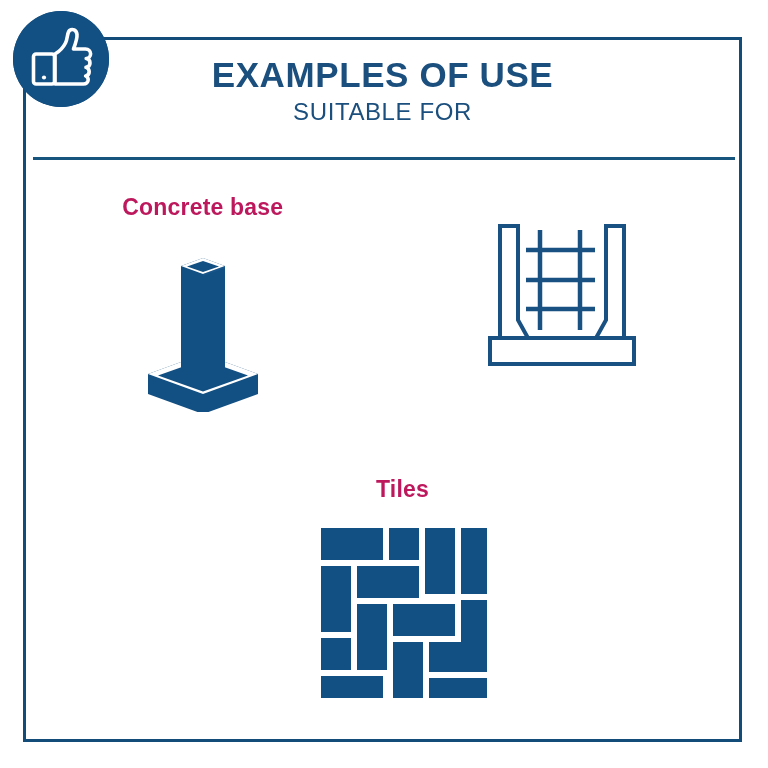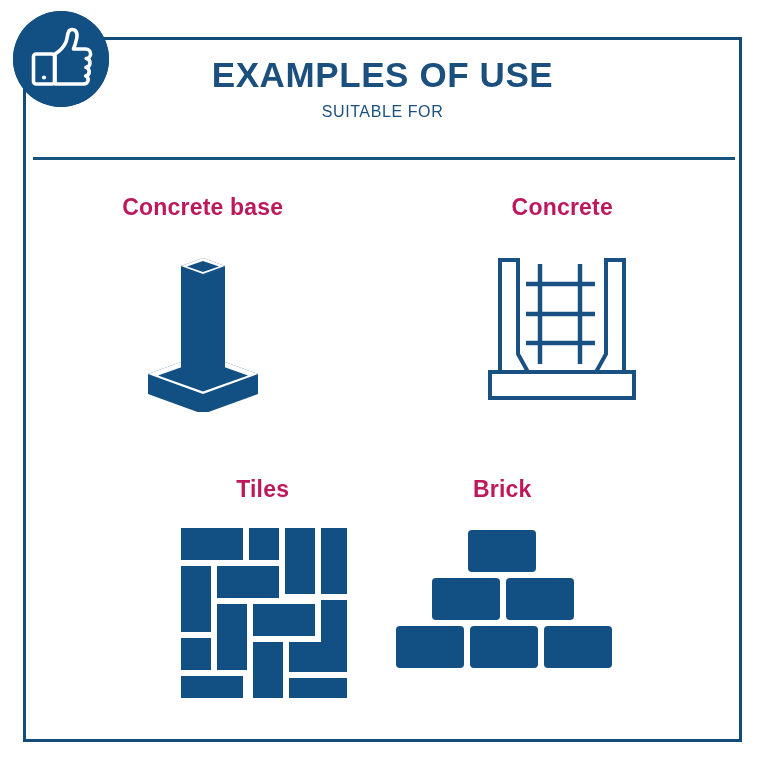--- a/index.html
+++ b/index.html
@@ -55,21 +55,21 @@
   .title {
     color: #1b4f7e;
     font-size: 35px;
     font-weight: bold;
     letter-spacing: 0.6px;
     line-height: 40px;
     margin: 0;
   }
   .subtitle {
     color: #1b4f7e;
-    font-size: 16px;
+    font-size: 24px;
     font-weight: normal;
     letter-spacing: 0.6px;
     line-height: 30px;
     margin: 2px 0 0 0;
   }
   .divider {
     position: absolute;
     left: 33px;
     top: 157px;
     width: 702px;
@@ -87,20 +87,21 @@
     display: flex;
   }
   .row2 {
     position: absolute;
     left: 23px;
     top: 472px;
     width: 719px;
     height: 250px;
     display: flex;
     justify-content: center;
+    padding-left: 20px;
   }
   .cell {
     flex: 1 1 0;
     display: flex;
     flex-direction: column;
     align-items: center;
   }
   .row2 .cell { flex: 0 0 33.333%; }
   .cell-label {
     color: #be185d;
@@ -166,21 +167,20 @@
           <polygon points="43,24 65,16 87,24 87,140 65,148 43,140" fill="#124f82"></polygon>
           <polygon points="43,24 65,16 87,24 65,32" fill="#ffffff"></polygon>
           <polygon points="49,24.5 65,19 81,24.5 65,30" fill="#124f82"></polygon>
           <polygon points="65,32 87,24 87,26 65,34" fill="#1e5e94" opacity="0.45"></polygon>
         </svg>
       </div>
     </div>
 
 
     <div class="cell">
-      <div class="cell-label">Concrete</div>
       <div class="cell-art">
         <svg width="160" height="170" viewBox="0 0 160 170">
           <g fill="none" stroke="#1a5183" stroke-width="4" stroke-linejoin="miter">
 
             <path d="M18,18 L36,18 L36,112 L46,130 L18,130 Z"></path>
 
             <path d="M142,18 L124,18 L124,112 L114,130 L142,130 Z"></path>
 
             <rect x="8" y="130" width="144" height="26"></rect>
           </g>
@@ -222,33 +222,15 @@
             <rect x="76" y="118" width="30" height="56"></rect>
             <rect x="112" y="118" width="58" height="30"></rect>
 
             <rect x="4" y="152" width="62" height="22"></rect>
             <rect x="112" y="154" width="58" height="20"></rect>
           </g>
         </svg>
       </div>
     </div>
 
-    <div class="cell">
-      <div class="cell-label">Brick</div>
-      <div class="cell-art">
-        <svg width="220" height="162" viewBox="0 0 220 162">
-          <g class="tilefill">
-
-            <rect x="76" y="6" width="68" height="42" rx="4"></rect>
-
-            <rect x="40" y="54" width="68" height="42" rx="4"></rect>
-            <rect x="114" y="54" width="68" height="42" rx="4"></rect>
-
-            <rect x="4" y="102" width="68" height="42" rx="4"></rect>
-            <rect x="78" y="102" width="68" height="42" rx="4"></rect>
-            <rect x="152" y="102" width="68" height="42" rx="4"></rect>
-          </g>
-        </svg>
-      </div>
-    </div>
   </div>
 
 </div>
 
 </body></html>

